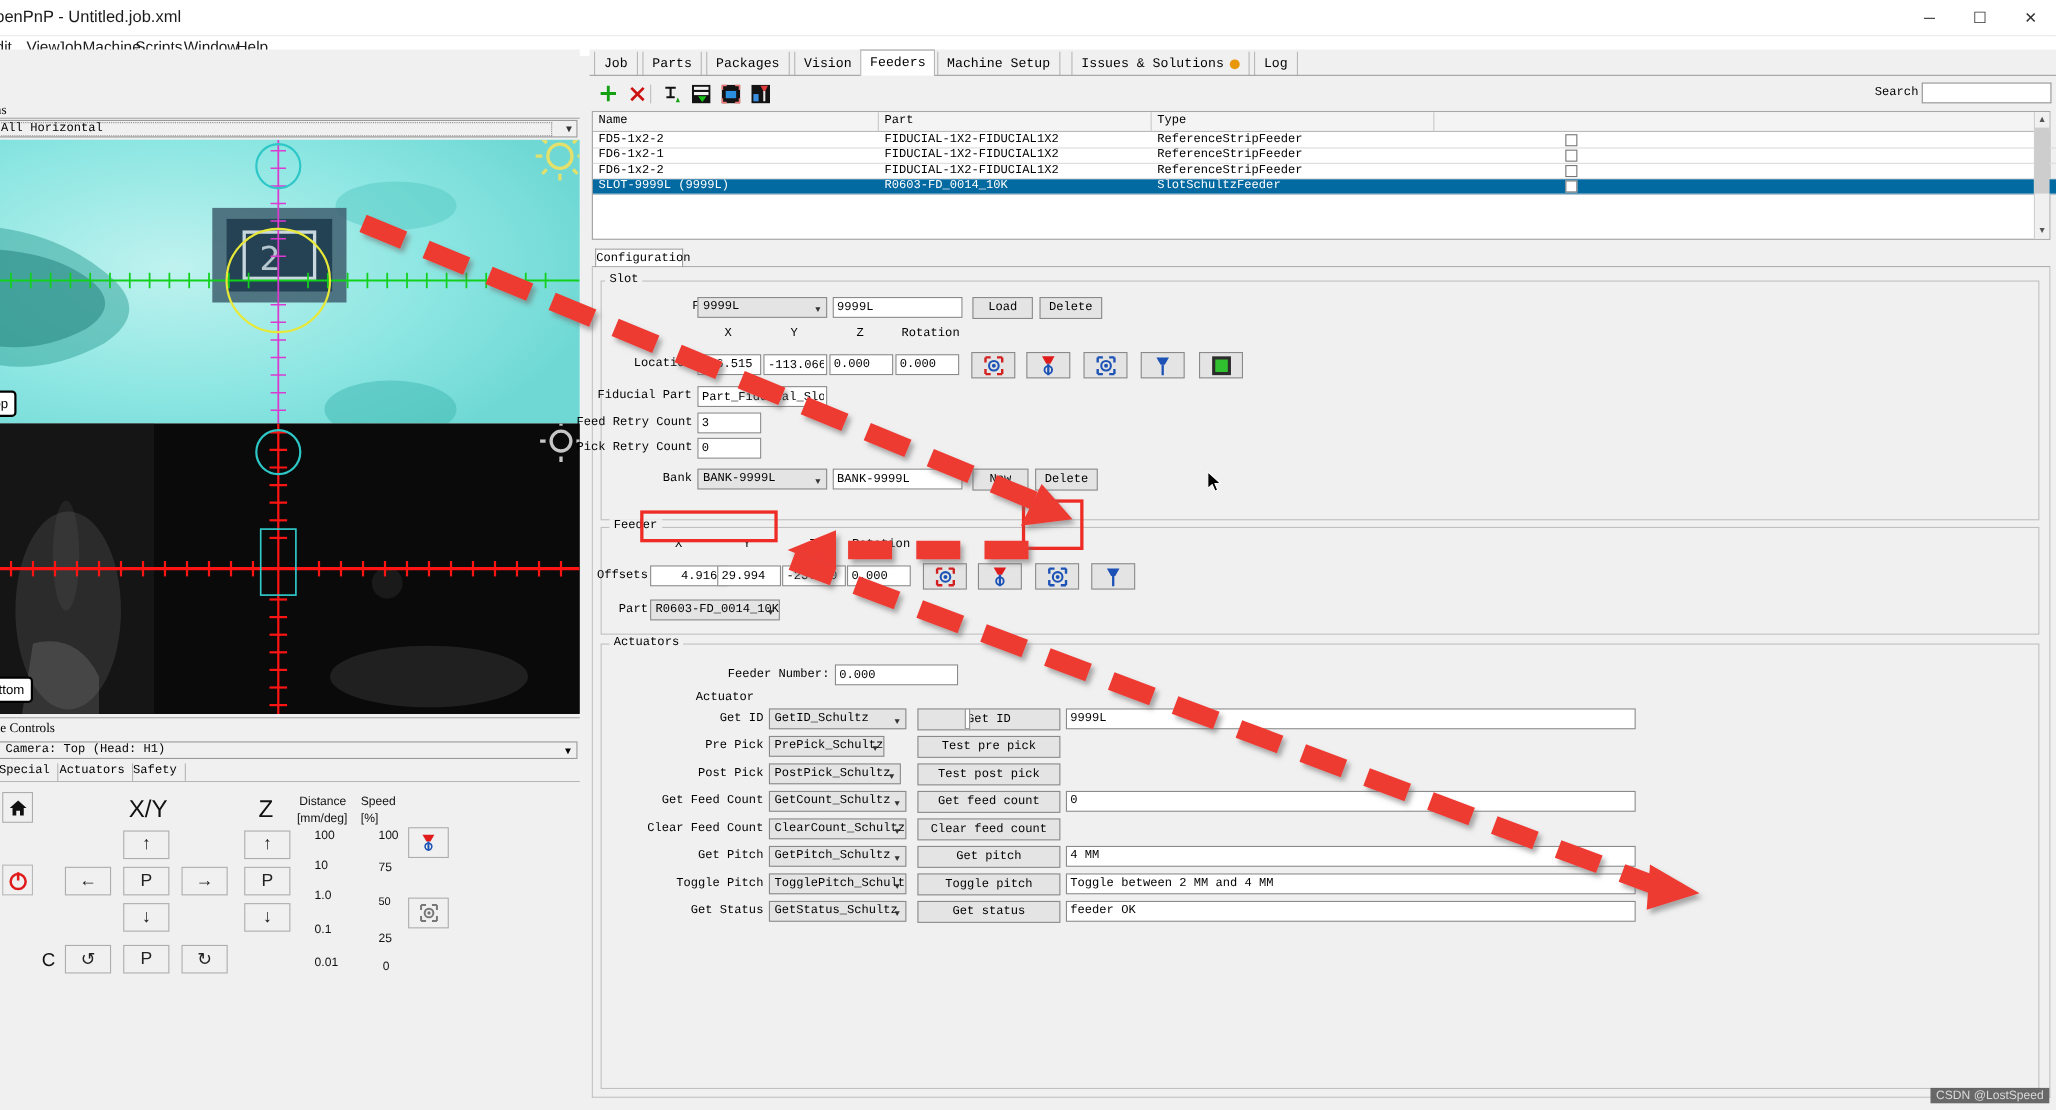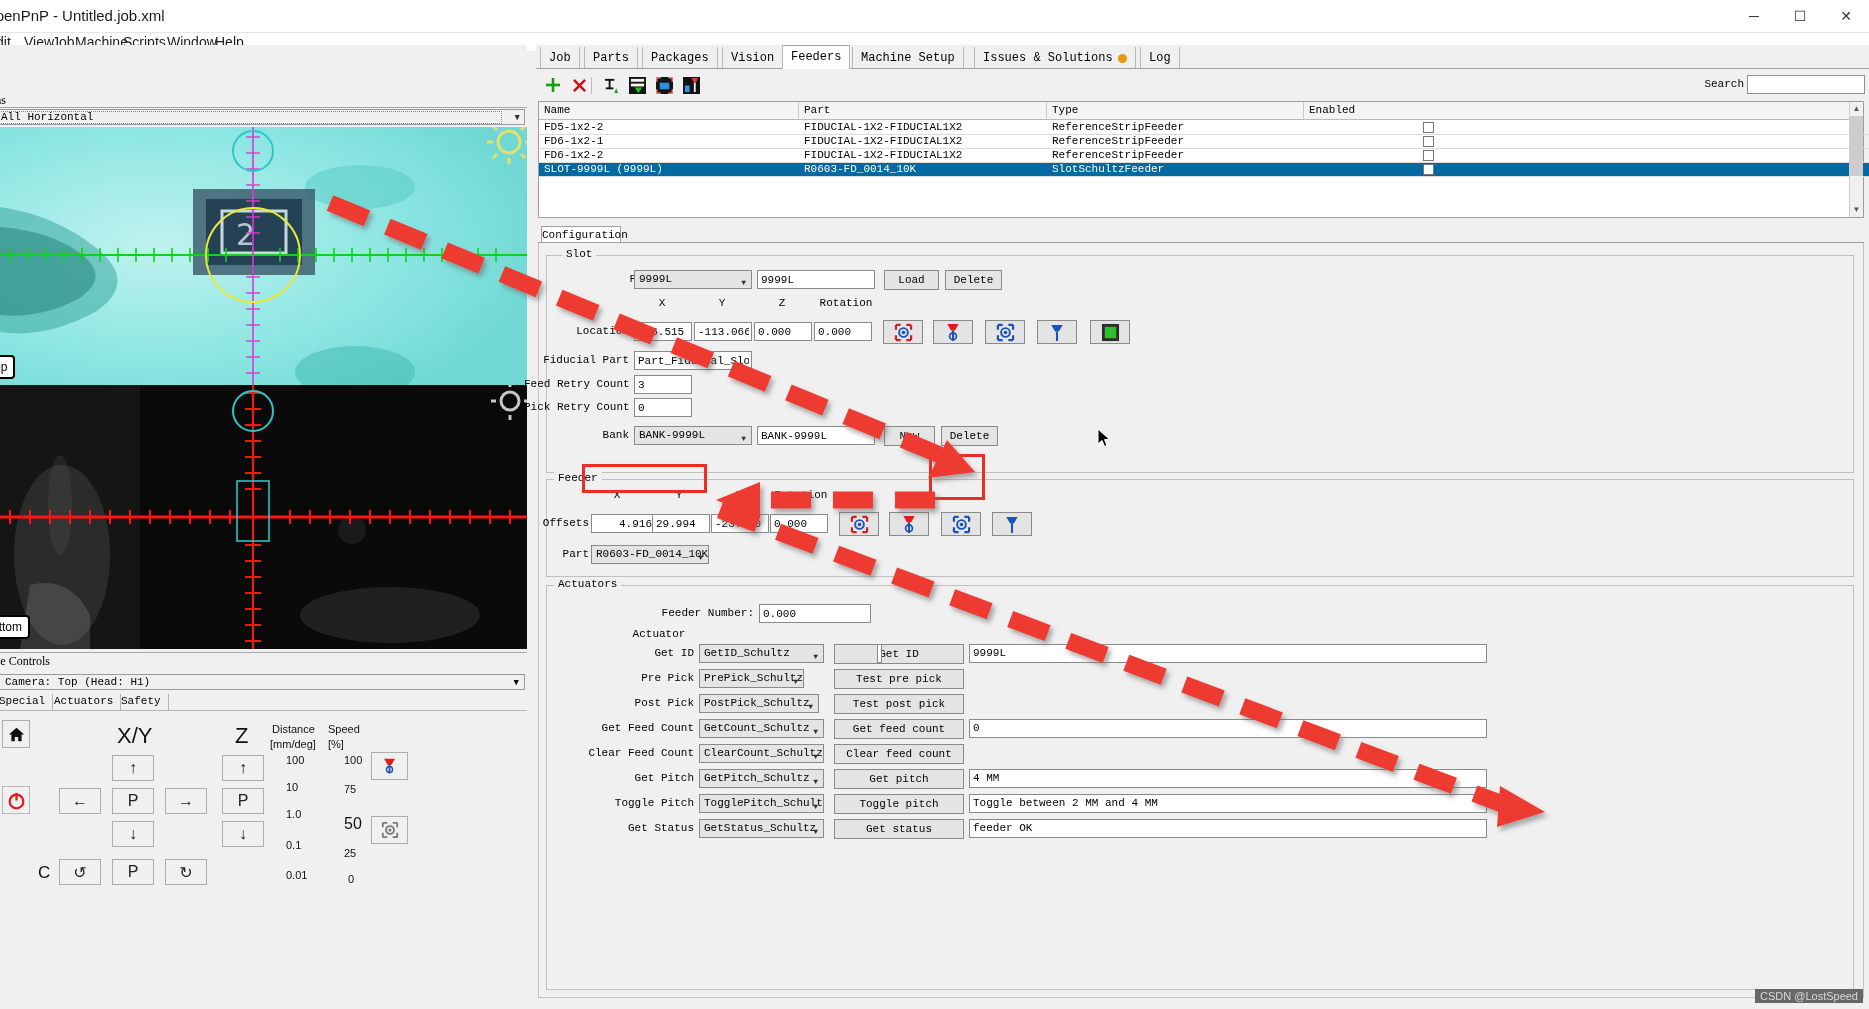--- a/index.html
+++ b/index.html
@@ -438,21 +438,21 @@
     </div>
 
     <div class="hdr" style="left:286px; top:43px; font-size:11px;">100</div>
     <div class="hdr" style="left:286px; top:70px; font-size:11px;">10</div>
     <div class="hdr" style="left:286px; top:97px; font-size:11px;">1.0</div>
     <div class="hdr" style="left:286px; top:128px; font-size:11px;">0.1</div>
     <div class="hdr" style="left:286px; top:158px; font-size:11px;">0.01</div>
 
     <div class="hdr" style="left:344px; top:43px; font-size:11px;">100</div>
     <div class="hdr" style="left:344px; top:72px; font-size:11px;">75</div>
-    <div class="hdr" style="left:344px; top:104px; font-size:16px;">50</div>
+    <div class="hdr" style="left:344px; top:104px; font-size:10px;">50</div>
     <div class="hdr" style="left:344px; top:136px; font-size:11px;">25</div>
     <div class="hdr" style="left:348px; top:162px; font-size:11px;">0</div>
   </div>
 </div>
 
 <div id="rightpane">
 
   <div id="tabbar">
     <div class="maintab" style="left:4px">
         <span>Job</span>
@@ -529,21 +529,20 @@
     </div>
     <div id="search-lbl">Search</div>
     <input id="search-box" value="" placeholder="" style="">
   </div>
 
   <div id="ftable">
     <div id="fhead">
       <div class="hc" style="left:0px;   width:260px;">Name</div>
       <div class="hc" style="left:260px; width:248px;">Part</div>
       <div class="hc" style="left:508px; width:257px;">Type</div>
-      <div class="hc" style="left:765px; width:545px; border-right:none;">Enabled</div>
     </div>
 
     <div class="frow" style="top:19px">
       <div class="fc" style="left:0px;   width:260px;">FD5-1x2-2</div>
       <div class="fc" style="left:260px; width:248px;">FIDUCIAL-1X2-FIDUCIAL1X2</div>
       <div class="fc" style="left:508px; width:257px;">ReferenceStripFeeder</div>
       <div class="fchk" style="left:884px;"></div>
     </div>
     <div class="frow" style="top:33px">
       <div class="fc" style="left:0px;   width:260px;">FD6-1x2-1</div>
@@ -570,21 +569,21 @@
       <div class="scrarrow" style="top:101px">▼</div>
     </div>
   </div>
 
   <div id="cfgtab">Configuration</div>
   <div id="cfgline"></div>
 
   <div id="cfgbody">
 
     <div class="gbox" style="left:7px; top:12px; width:1308px; height:218px;"></div>
-    <div class="gtitle" style="left:23px; top:5px;">Slot</div>
+    <div class="gtitle" style="left:11px; top:5px;">Slot</div>
 
     <div class="flabel" style="left:40px; top:30px; width:90px;">Feeder</div>
     <div class="fcombo" style="left:95px; top:27px; width:118px;">
       <span>9999L</span>
       <span class="cb-arrow">▼</span>
     </div>
     <input class="ftext" style="left: 218px; top: 27px; width: 118px;" value="9999L">
     <div class="fbtn" style="left:345px; top:27px; width:55px;">Load</div>
     <div class="fbtn" style="left:406px; top:27px; width:57px;">Delete</div>
 

